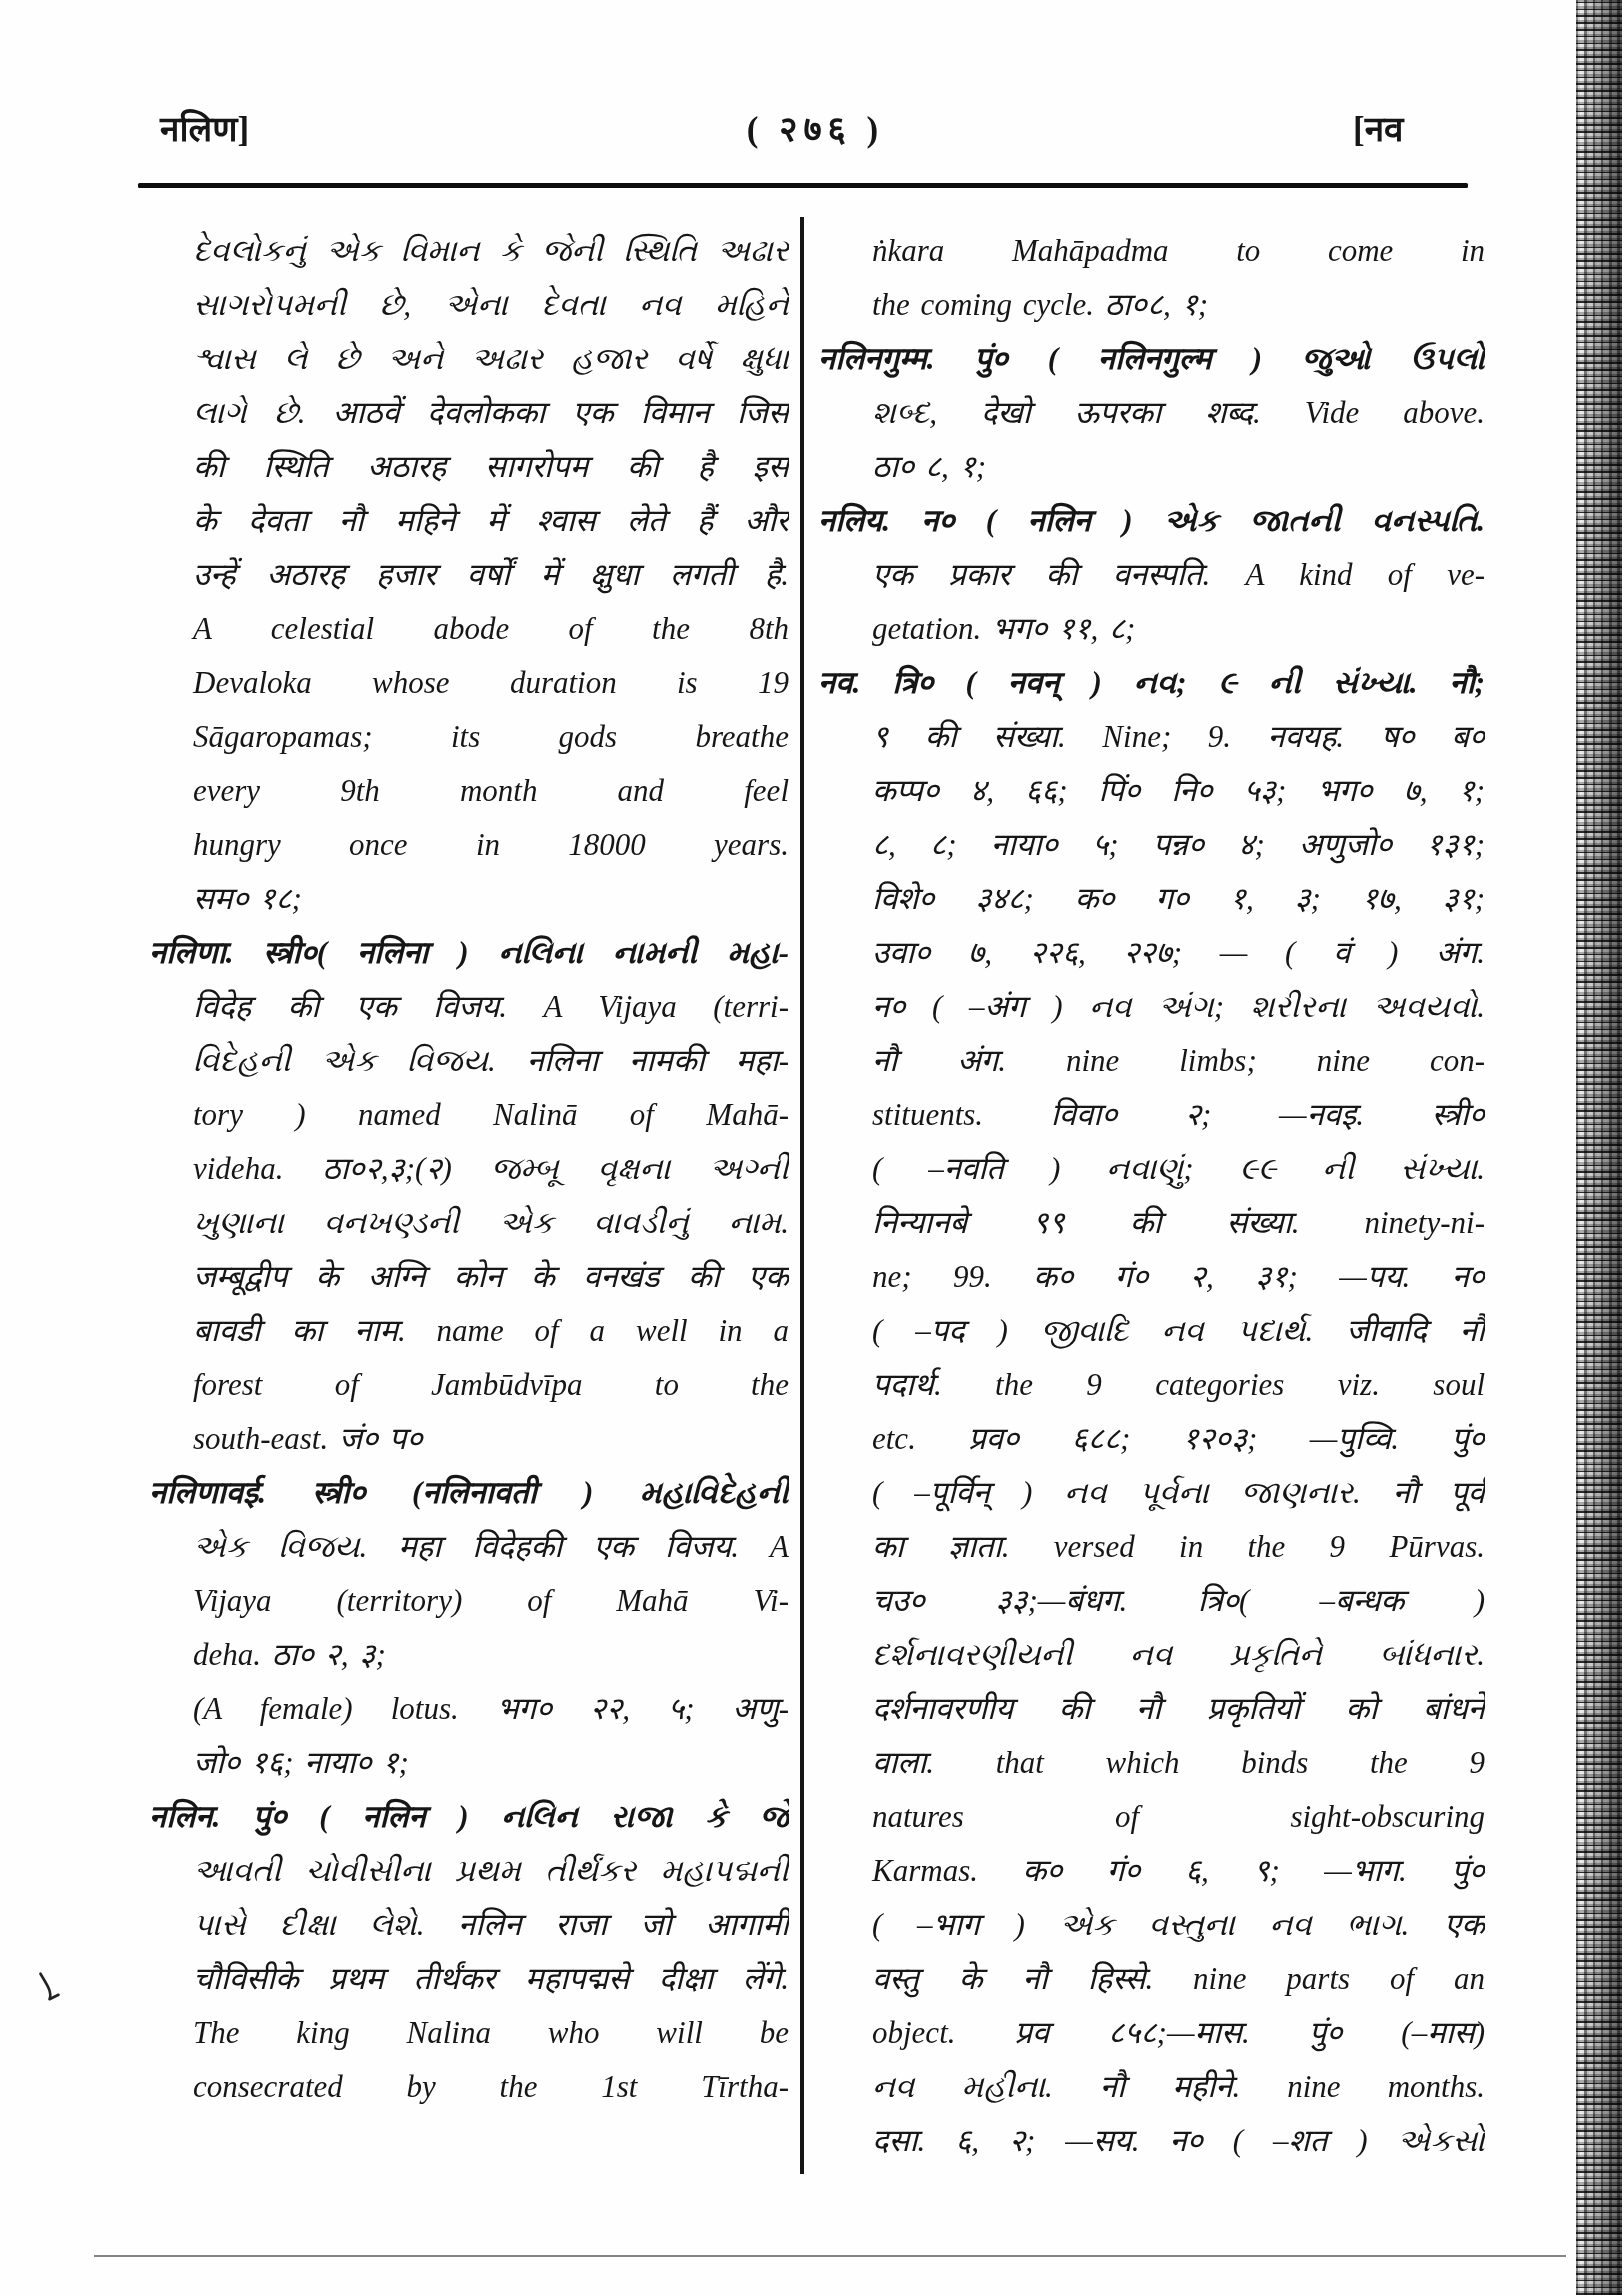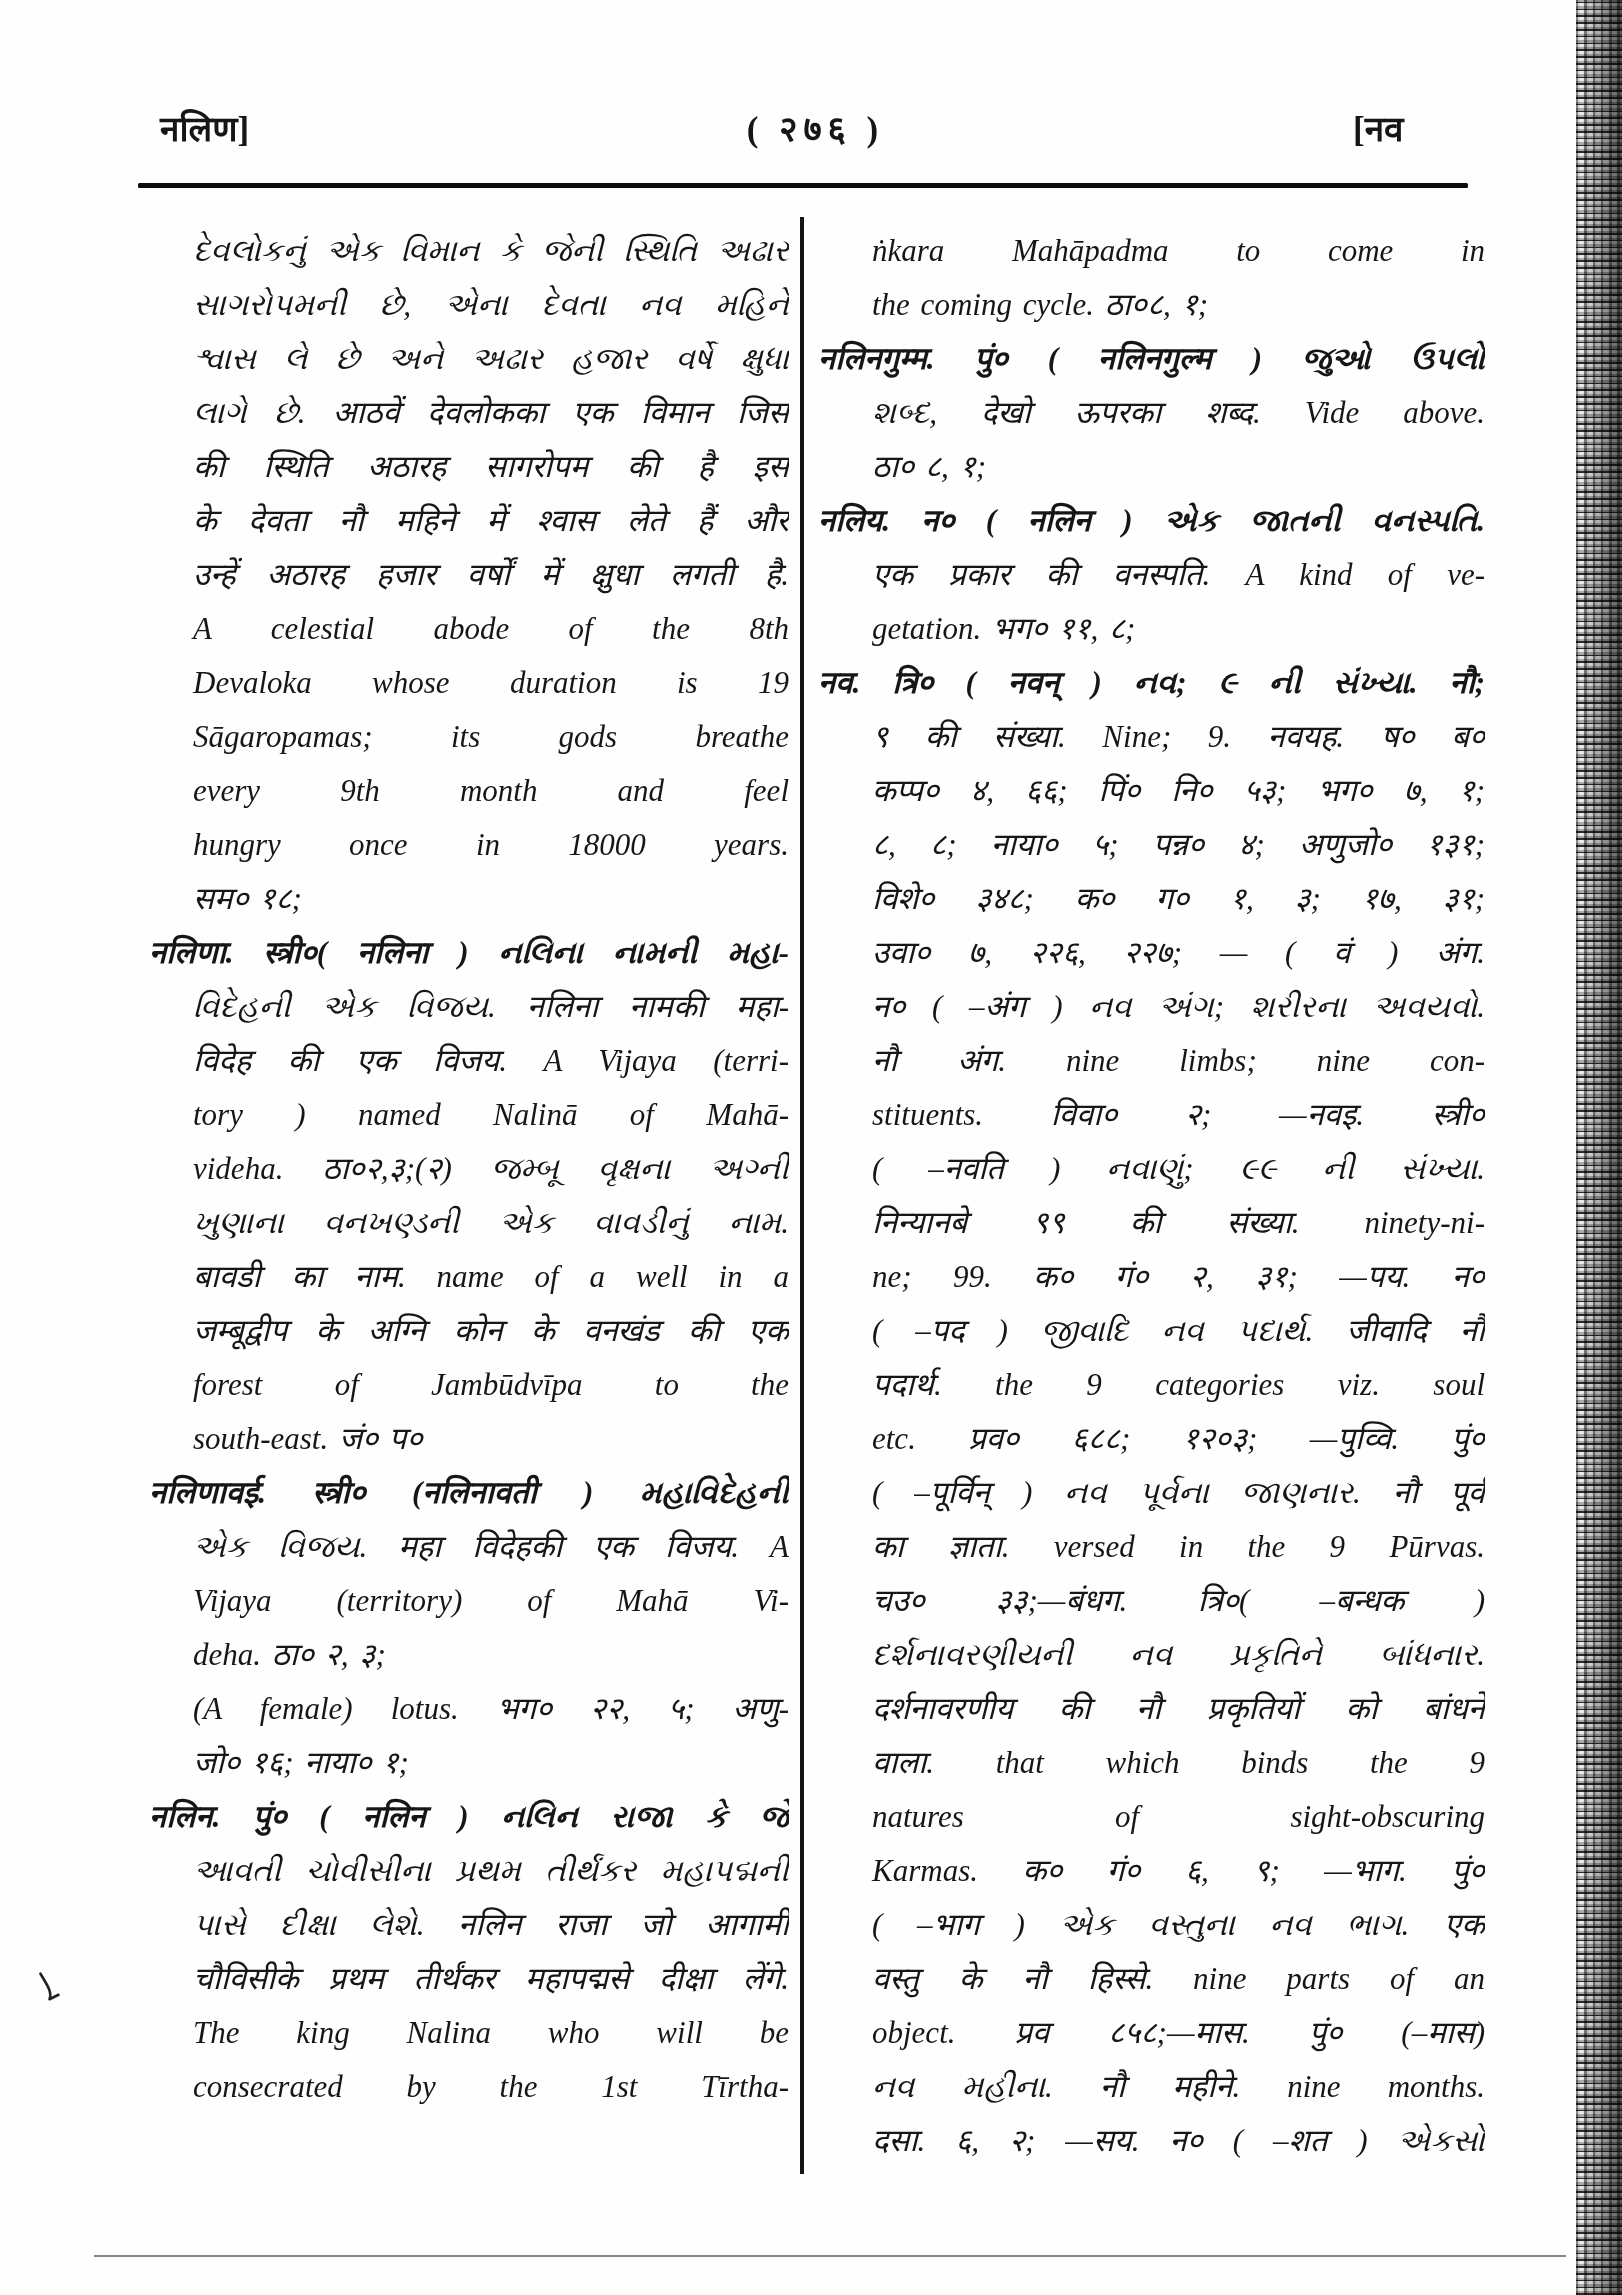--- a/index.html
+++ b/index.html
@@ -74,27 +74,27 @@
       <div class="line">की स्थिति अठारह सागरोपम की है इस</div>
       <div class="line">के देवता नौ महिने में श्वास लेते हैं और</div>
       <div class="line">उन्हें अठारह हजार वर्षों में क्षुधा लगती है.</div>
       <div class="line">A celestial abode of the 8th</div>
       <div class="line">Devaloka whose duration is 19</div>
       <div class="line">Sāgaropamas; its gods breathe</div>
       <div class="line">every 9th month and feel</div>
       <div class="line">hungry once in 18000 years.</div>
       <div class="line short">सम० १८;</div>
       <div class="line head">नलिणा. स्त्री०( नलिना ) નલિના નામની મહા-</div>
+      <div class="line">विदेह की एक विजय. A Vijaya (terri-</div>
       <div class="line">વિદેહની એક વિજય. नलिना नामकी महा-</div>
-      <div class="line">विदेह की एक विजय. A Vijaya (terri-</div>
       <div class="line">tory ) named Nalinā of Mahā-</div>
       <div class="line">videha. ठा०२,३;(२) જમ્બૂ વૃક્ષના અગ્ની</div>
       <div class="line">ખુણાના વનખણ્ડની એક વાવડીનું નામ.</div>
+      <div class="line">जम्बूद्वीप के अग्नि कोन के वनखंड की एक</div>
       <div class="line">बावडी का नाम. name of a well in a</div>
-      <div class="line">जम्बूद्वीप के अग्नि कोन के वनखंड की एक</div>
       <div class="line">forest of Jambūdvīpa to the</div>
       <div class="line short">south-east. जं० प०</div>
       <div class="line head">नलिणावई. स्त्री० (नलिनावती ) મહાવિદેહની</div>
       <div class="line">એક વિજય. महा विदेहकी एक विजय. A</div>
       <div class="line">Vijaya (territory) of Mahā Vi-</div>
       <div class="line short">deha. ठा० २, ३;</div>
       <div class="line">(A female) lotus. भग० २२, ५; अणु-</div>
       <div class="line short">जो० १६; नाया० १;</div>
       <div class="line head">नलिन. पुं० ( नलिन ) નલિન રાજા કે જે</div>
       <div class="line">આવતી ચોવીસીના પ્રથમ તીર્થંકર મહાપદ્મની</div>

